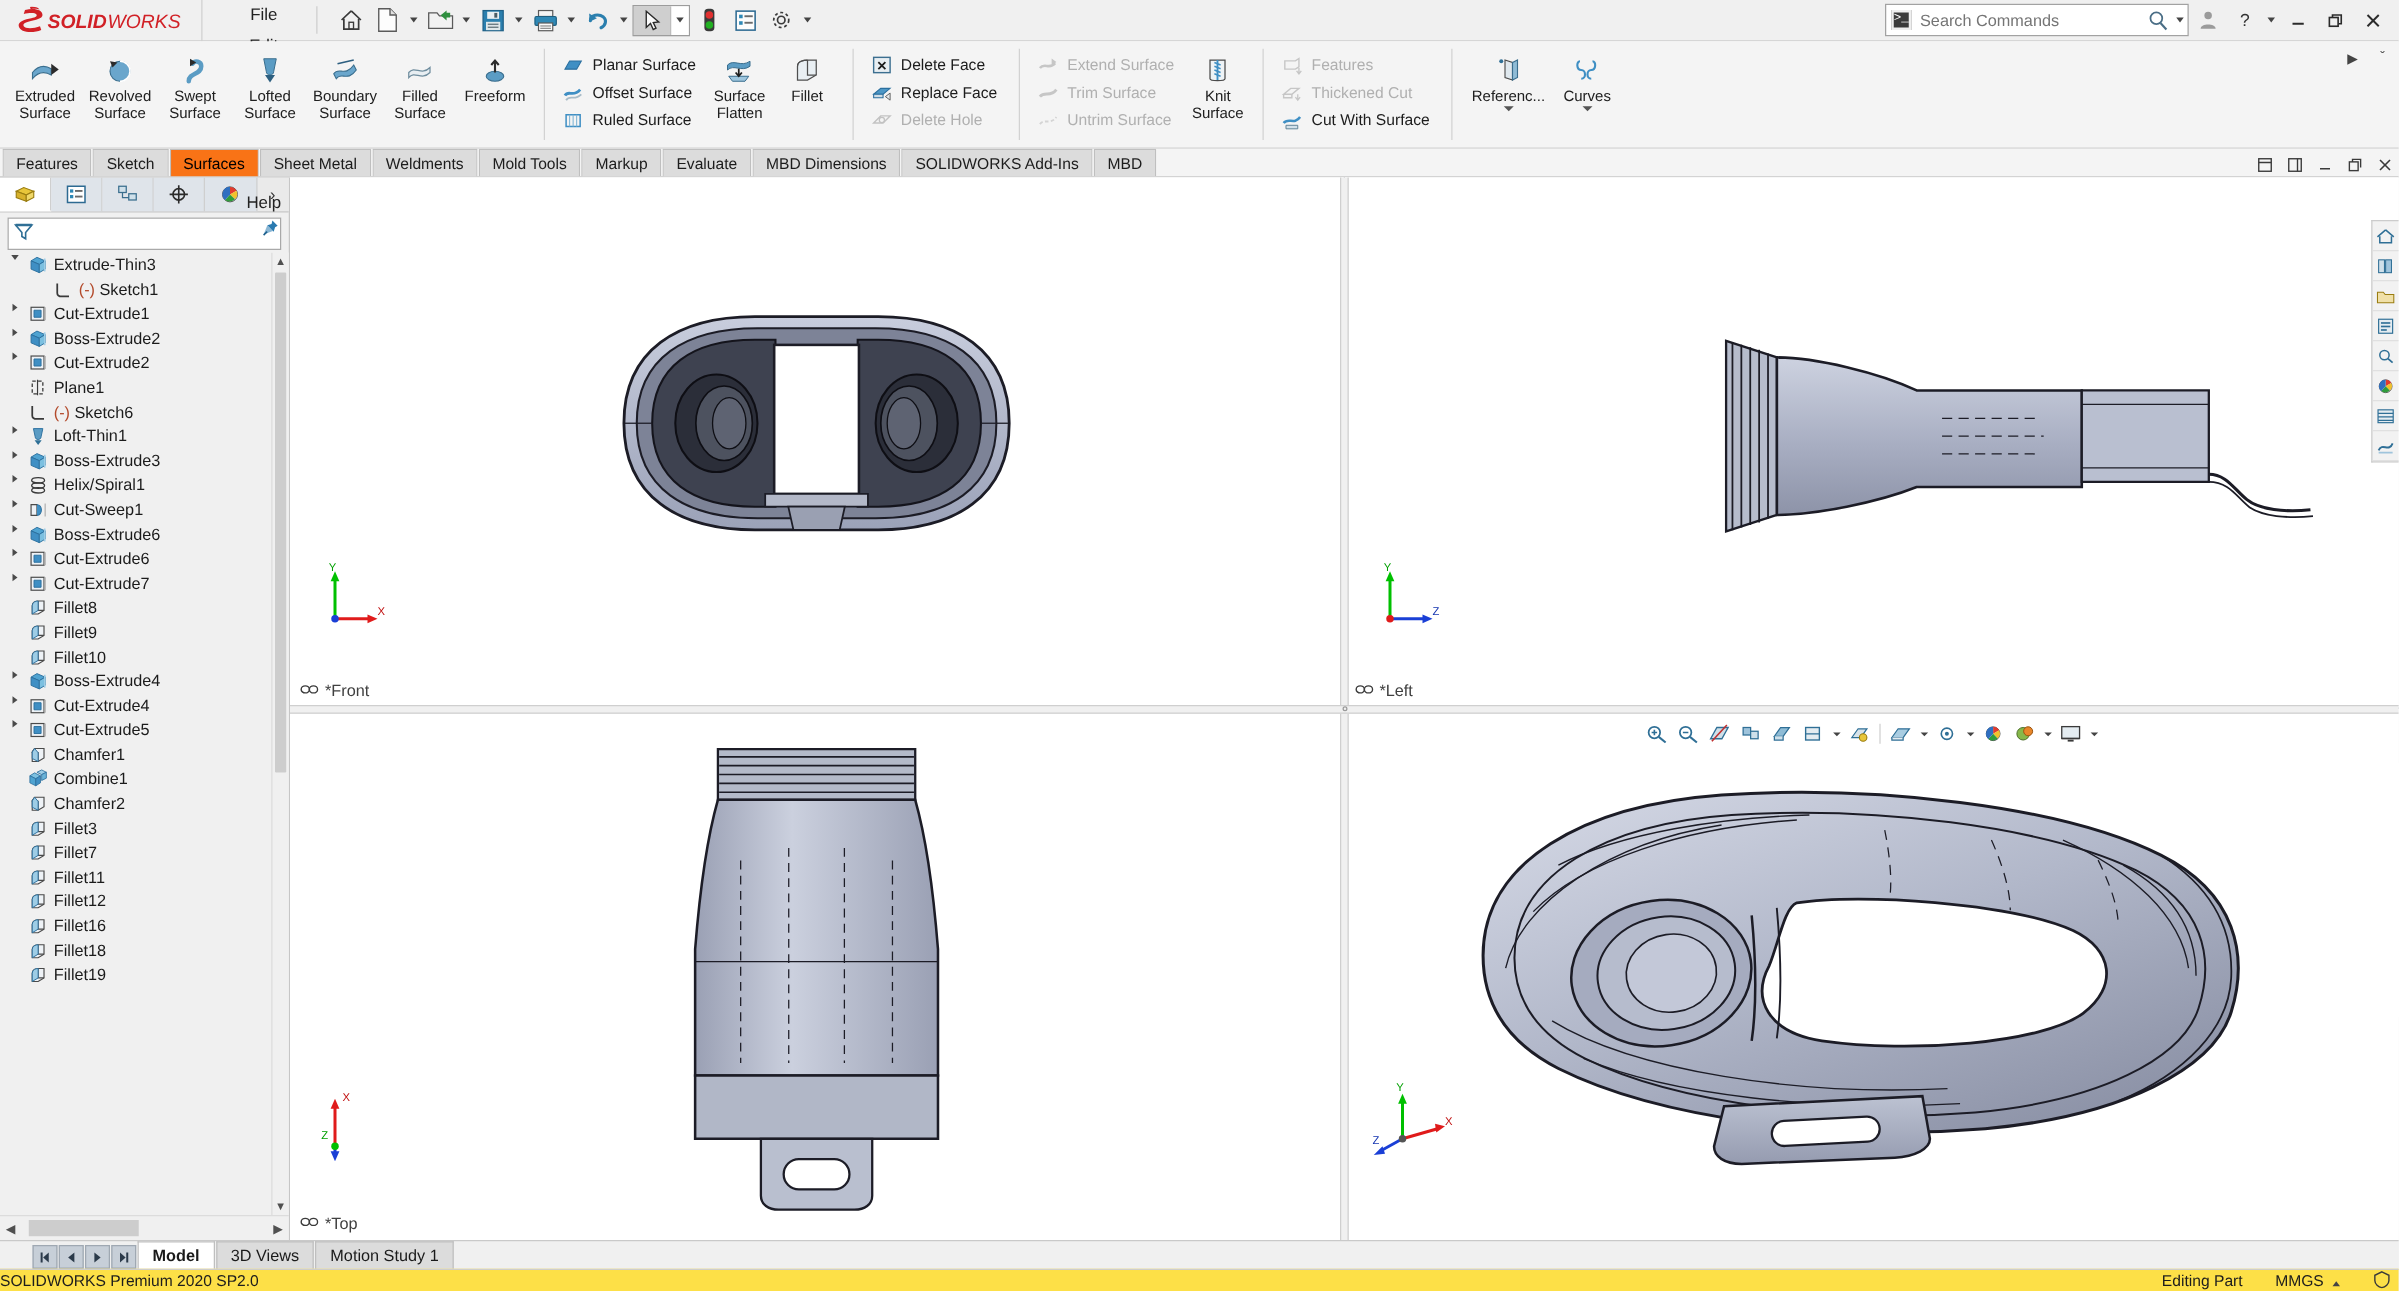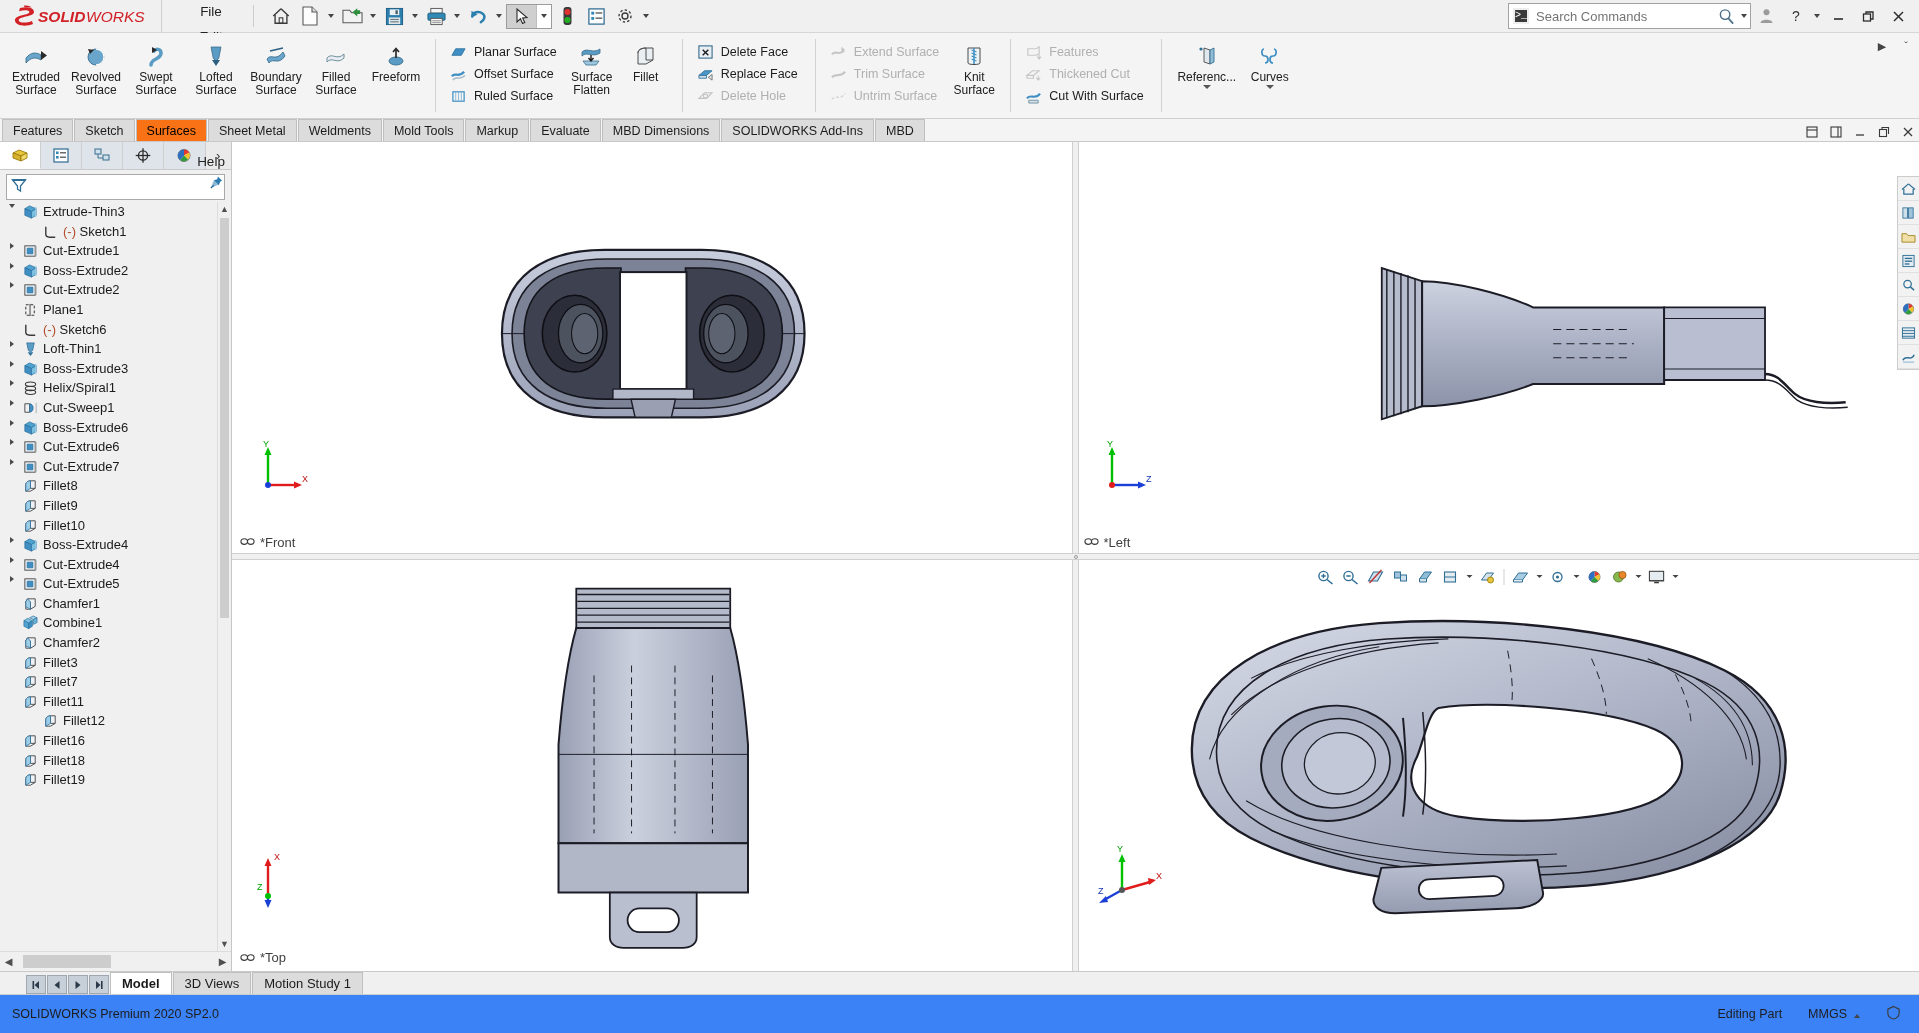--- a/index.html
+++ b/index.html
@@ -132,22 +132,22 @@
   .bottomtabs { height:23px; background:#f0f0f0; display:flex; align-items:flex-end; border-top:1px solid #c9c9c9;
                 flex:none;}
   .navbtns { display:flex; align-items:center; margin-left:26px; }
   .navb { width:20px;height:19px;display:flex;align-items:center;justify-content:center;background:#c7cfd8;
           border:1px solid #9fa8b2; margin-right:1px; font-size:9px; color:#1f1f1f;}
   .btab { height:22px; padding:0 11px; display:flex;align-items:center;font-size:13px;background:#dcdcdc;
           border:1px solid #bfbfbf; border-bottom:none; margin-right:1px; }
   .btab.active { background:#fff; font-weight:bold; }
 
   
-  .statusbar { height:39px; background:#3b82f6; border-top:1px solid #cdcdcd; display:flex; align-items:center;
-               font-size:12.5px; color:#1d1d1d; flex:none; padding:0 12px;}
+  .statusbar { height:18px; background:#fde047; border-top:1px solid #cdcdcd; display:flex; align-items:center;
+               font-size:12.5px; color:#1d1d1d; flex:none; padding:0 0;}
   .st-right { margin-left:auto; display:flex; align-items:center; gap:26px; padding-right:6px;}
   .st-car:after{content:"";border-left:3.5px solid transparent;border-right:3.5px solid transparent;border-bottom:4px solid #444;display:inline-block;}
 </style>
 </head>
 <body>
 
 <div class="app">
 
   <div class="titlebar">
     <div class="logo">
@@ -979,21 +979,21 @@
               <div class="tw"></div>
               <div class="ticon">
                 <svg width="17" height="16" viewBox="0 0 18 17">
                   <path d="M4 7 C4 4, 7 3, 9 3 H14 V11 L9 14 H4 Z" fill="#eef2f6" stroke="#4a4a4a" stroke-width="1"></path>
                   <path d="M9 3 V11 L14 11" fill="none" stroke="#4a4a4a" stroke-width="1"></path>
                   <path d="M4 7 C4 4, 7 3, 9 3 L9 11 L4 14 Z" fill="#9ecde6" stroke="#2b6f9e" stroke-width="0.8"></path>
                 </svg>
               </div>
               <div class="tlabel">Fillet11</div>
             </div>
-            <div class="tnode" style="padding-left: 4px; margin-left: 20px;">
+            <div class="tnode" style="padding-left: 4px;">
               <div class="tw"></div>
               <div class="ticon">
                 <svg width="17" height="16" viewBox="0 0 18 17">
                   <path d="M4 7 C4 4, 7 3, 9 3 H14 V11 L9 14 H4 Z" fill="#eef2f6" stroke="#4a4a4a" stroke-width="1"></path>
                   <path d="M9 3 V11 L14 11" fill="none" stroke="#4a4a4a" stroke-width="1"></path>
                   <path d="M4 7 C4 4, 7 3, 9 3 L9 11 L4 14 Z" fill="#9ecde6" stroke="#2b6f9e" stroke-width="0.8"></path>
                 </svg>
               </div>
               <div class="tlabel">Fillet12</div>
             </div>

